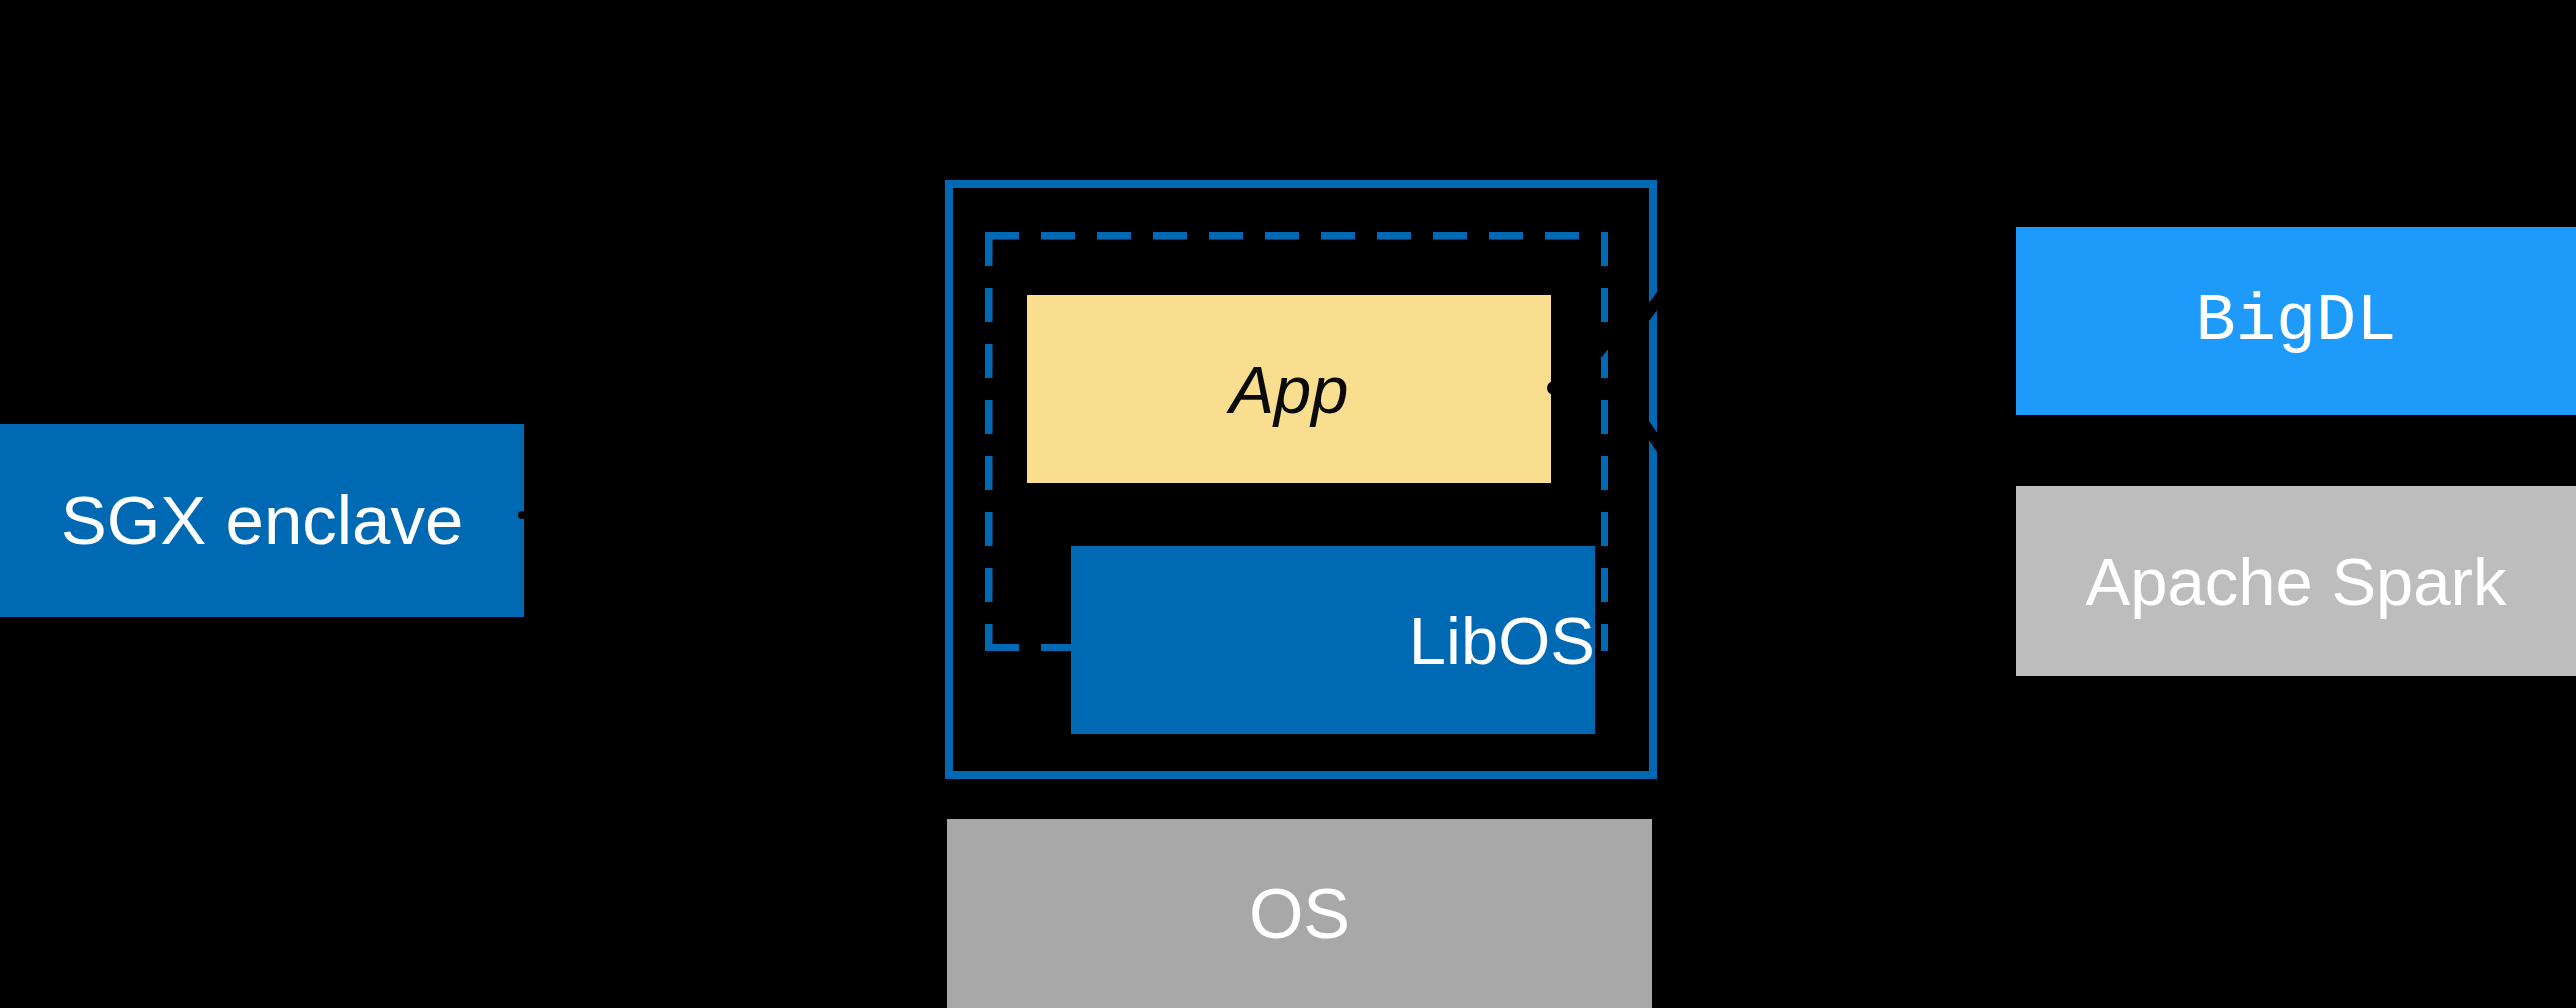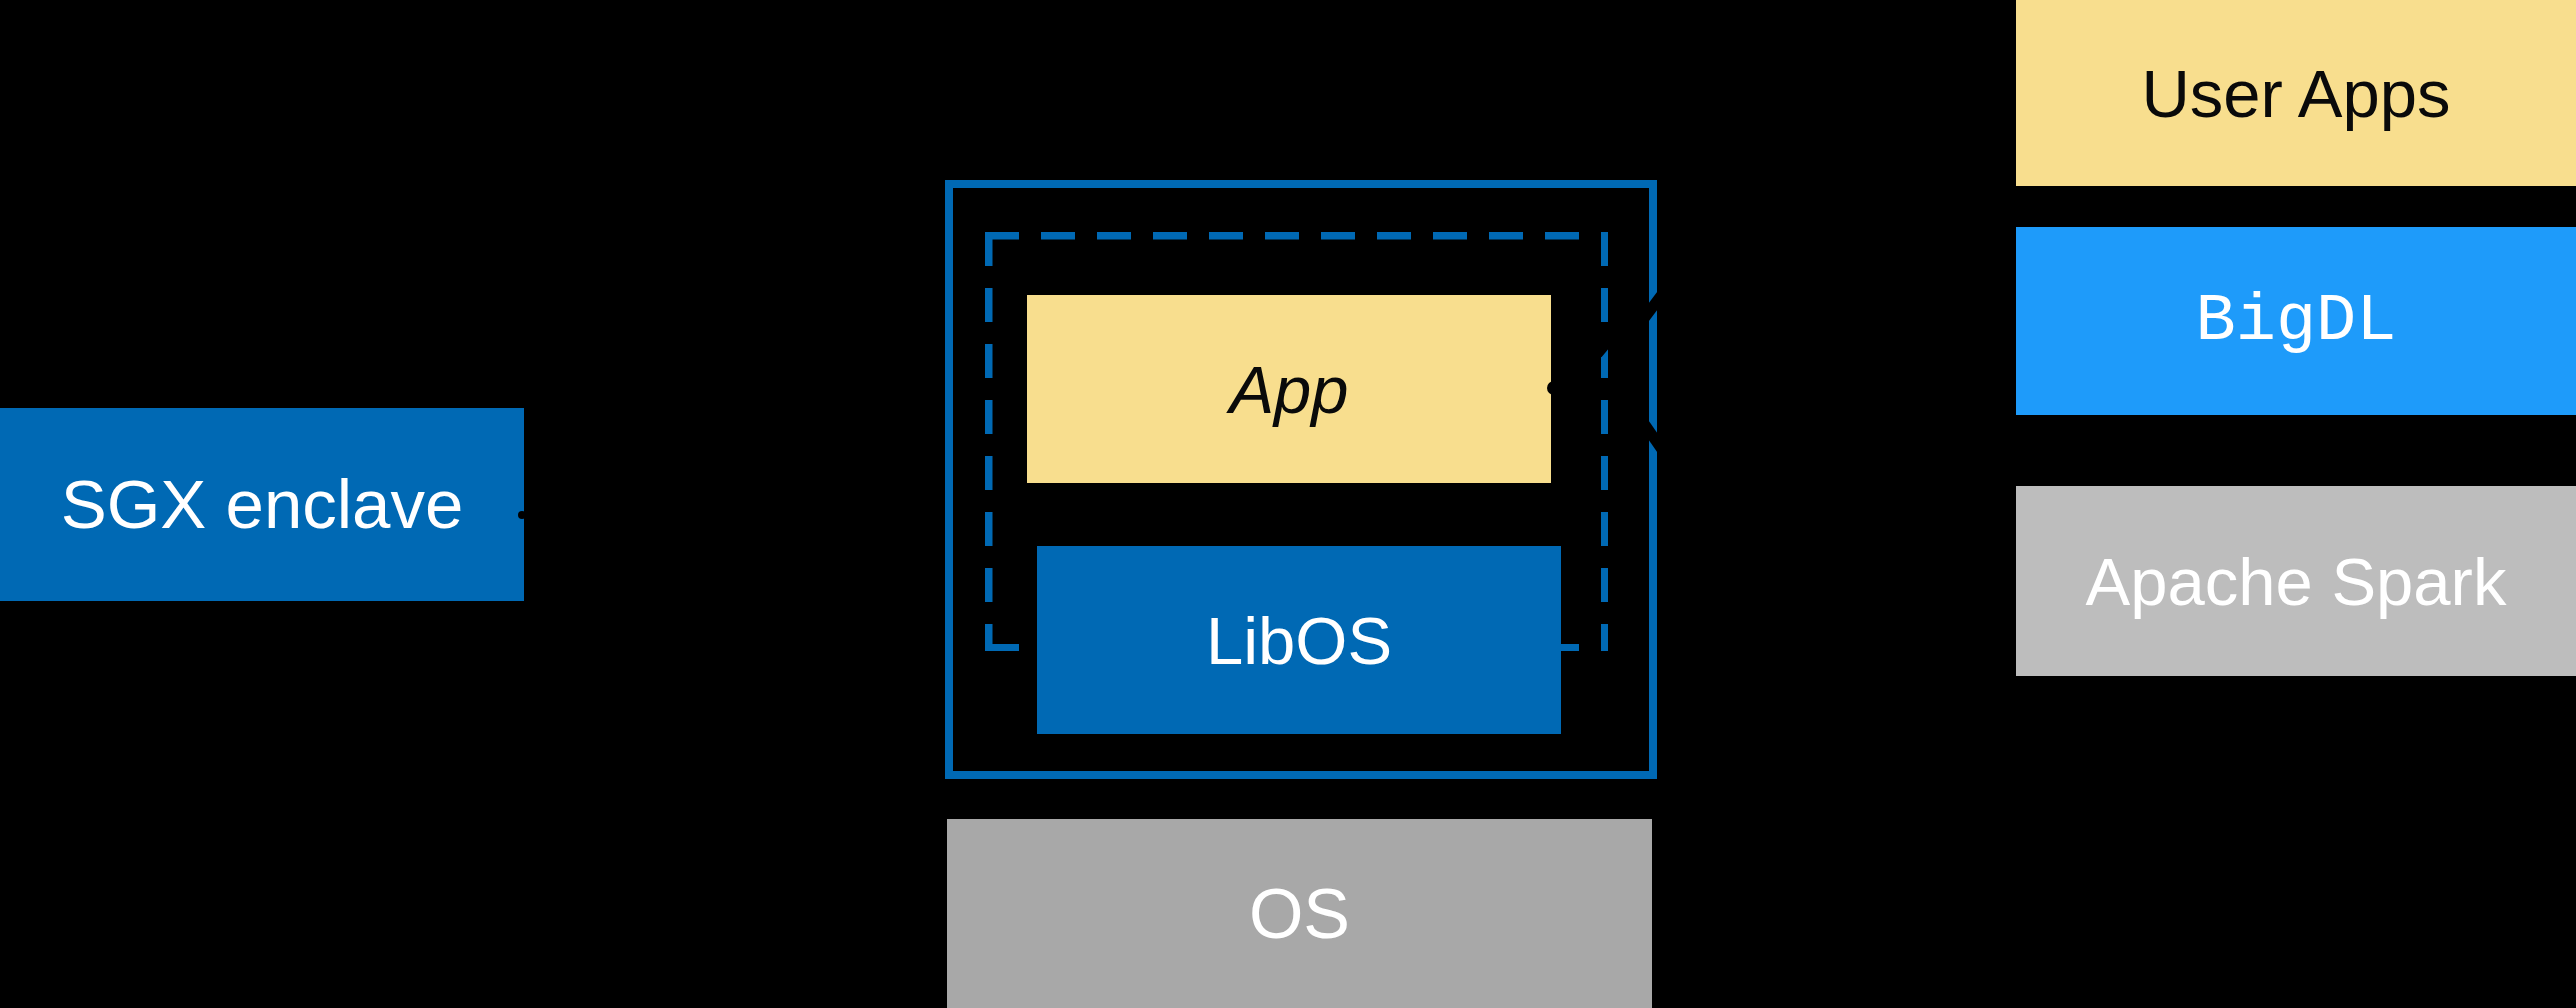--- a/index.html
+++ b/index.html
@@ -23,21 +23,21 @@
     background:var(--background);
     overflow:hidden;
   }
   .box{
     position:absolute;
     display:flex;align-items:center;justify-content:center;
     font-size:67px;line-height:1;white-space:nowrap;
   }
   
   .sgx{
-    left:0;top:408px;width:524px;height:193px;
+    left:0;top:424px;width:524px;height:193px;
     background:var(--intel-blue);color:var(--text-light);font-size:69px;text-align:center;
   }
   
   .outer-box{
     position:absolute;left:945px;top:180px;width:712px;height:599px;
     border:8.4px solid var(--intel-blue);box-sizing:border-box;
     background:transparent;
   }
   .dashed-box{
     position:absolute;left:985px;top:232px;width:623px;height:419px;
@@ -45,22 +45,22 @@
       repeating-linear-gradient(90deg, var(--intel-blue) 0 34px, transparent 34px 56px) left top / 100% 7.5px no-repeat,
       repeating-linear-gradient(90deg, var(--intel-blue) 0 34px, transparent 34px 56px) left bottom / 100% 7.5px no-repeat,
       repeating-linear-gradient(180deg, var(--intel-blue) 0 34px, transparent 34px 56px) left top / 7.5px 100% no-repeat,
       repeating-linear-gradient(180deg, var(--intel-blue) 0 34px, transparent 34px 56px) right top / 7.5px 100% no-repeat;
   }
   .app{
     left:1027px;top:295px;width:524px;height:188px;
     background:var(--yellow);color:var(--text-dark);font-style:italic;
   }
   .libos{
-    left:1037px;top:546px;width:524px;height:188px;
-    background:var(--intel-blue);color:var(--text-light);
+    left:1071px;top:546px;width:524px;height:188px;
+    background:var(--intel-blue);color:var(--text-light);justify-content:flex-end;
   }
   .os{
     left:947px;top:819px;width:705px;height:189px;
     background:var(--gray-dark);color:var(--text-light);
     font-weight:normal;font-size:70px;
   }
   
   .user-apps{
     left:2016px;top:0;width:560px;height:186px;
     background:var(--yellow);color:var(--text-dark);
@@ -100,23 +100,20 @@
   </div>
 
   <div class="box libos">
     <span>LibOS</span>
   </div>
 
   <div class="box os">
     <span>OS</span>
   </div>
 
-  <div class="box user-apps">
-    <span>User Apps</span>
-  </div>
 
   <div class="box bigdl">
     <span>BigDL</span>
   </div>
 
   <div class="box spark">
     <span>Apache Spark</span>
   </div>
 
   <div class="artifact dot dot-sgx"></div>

